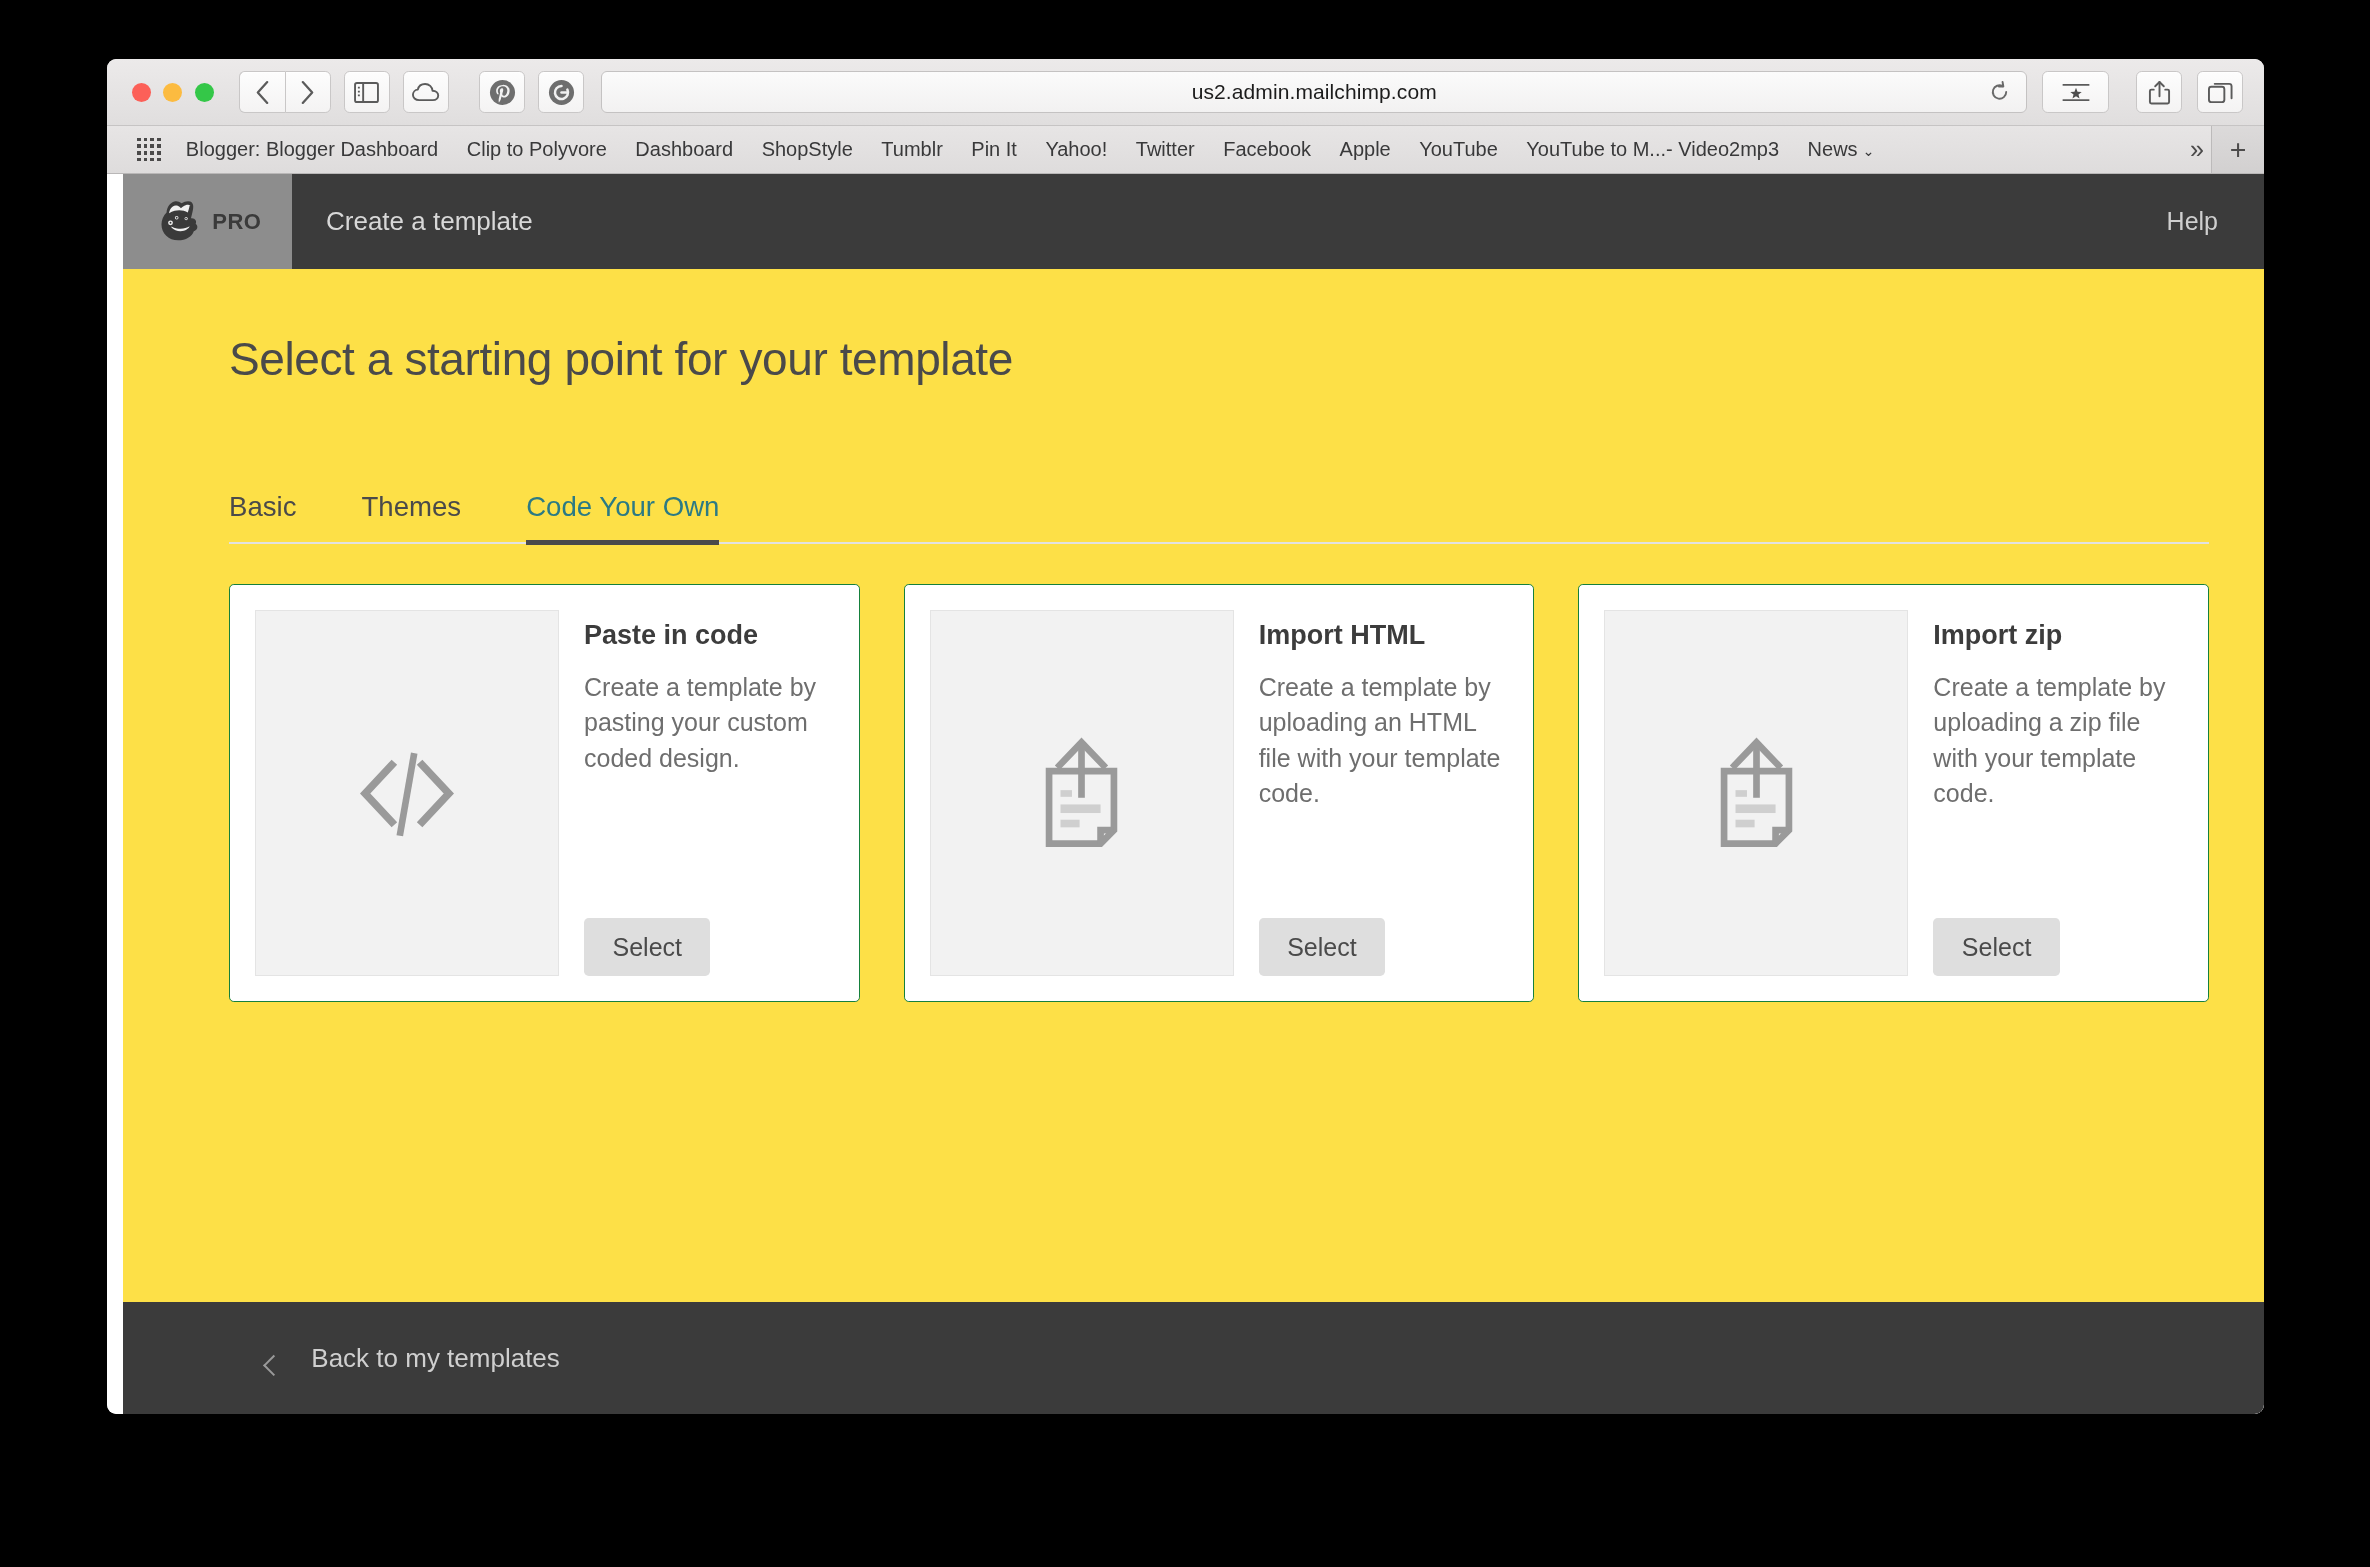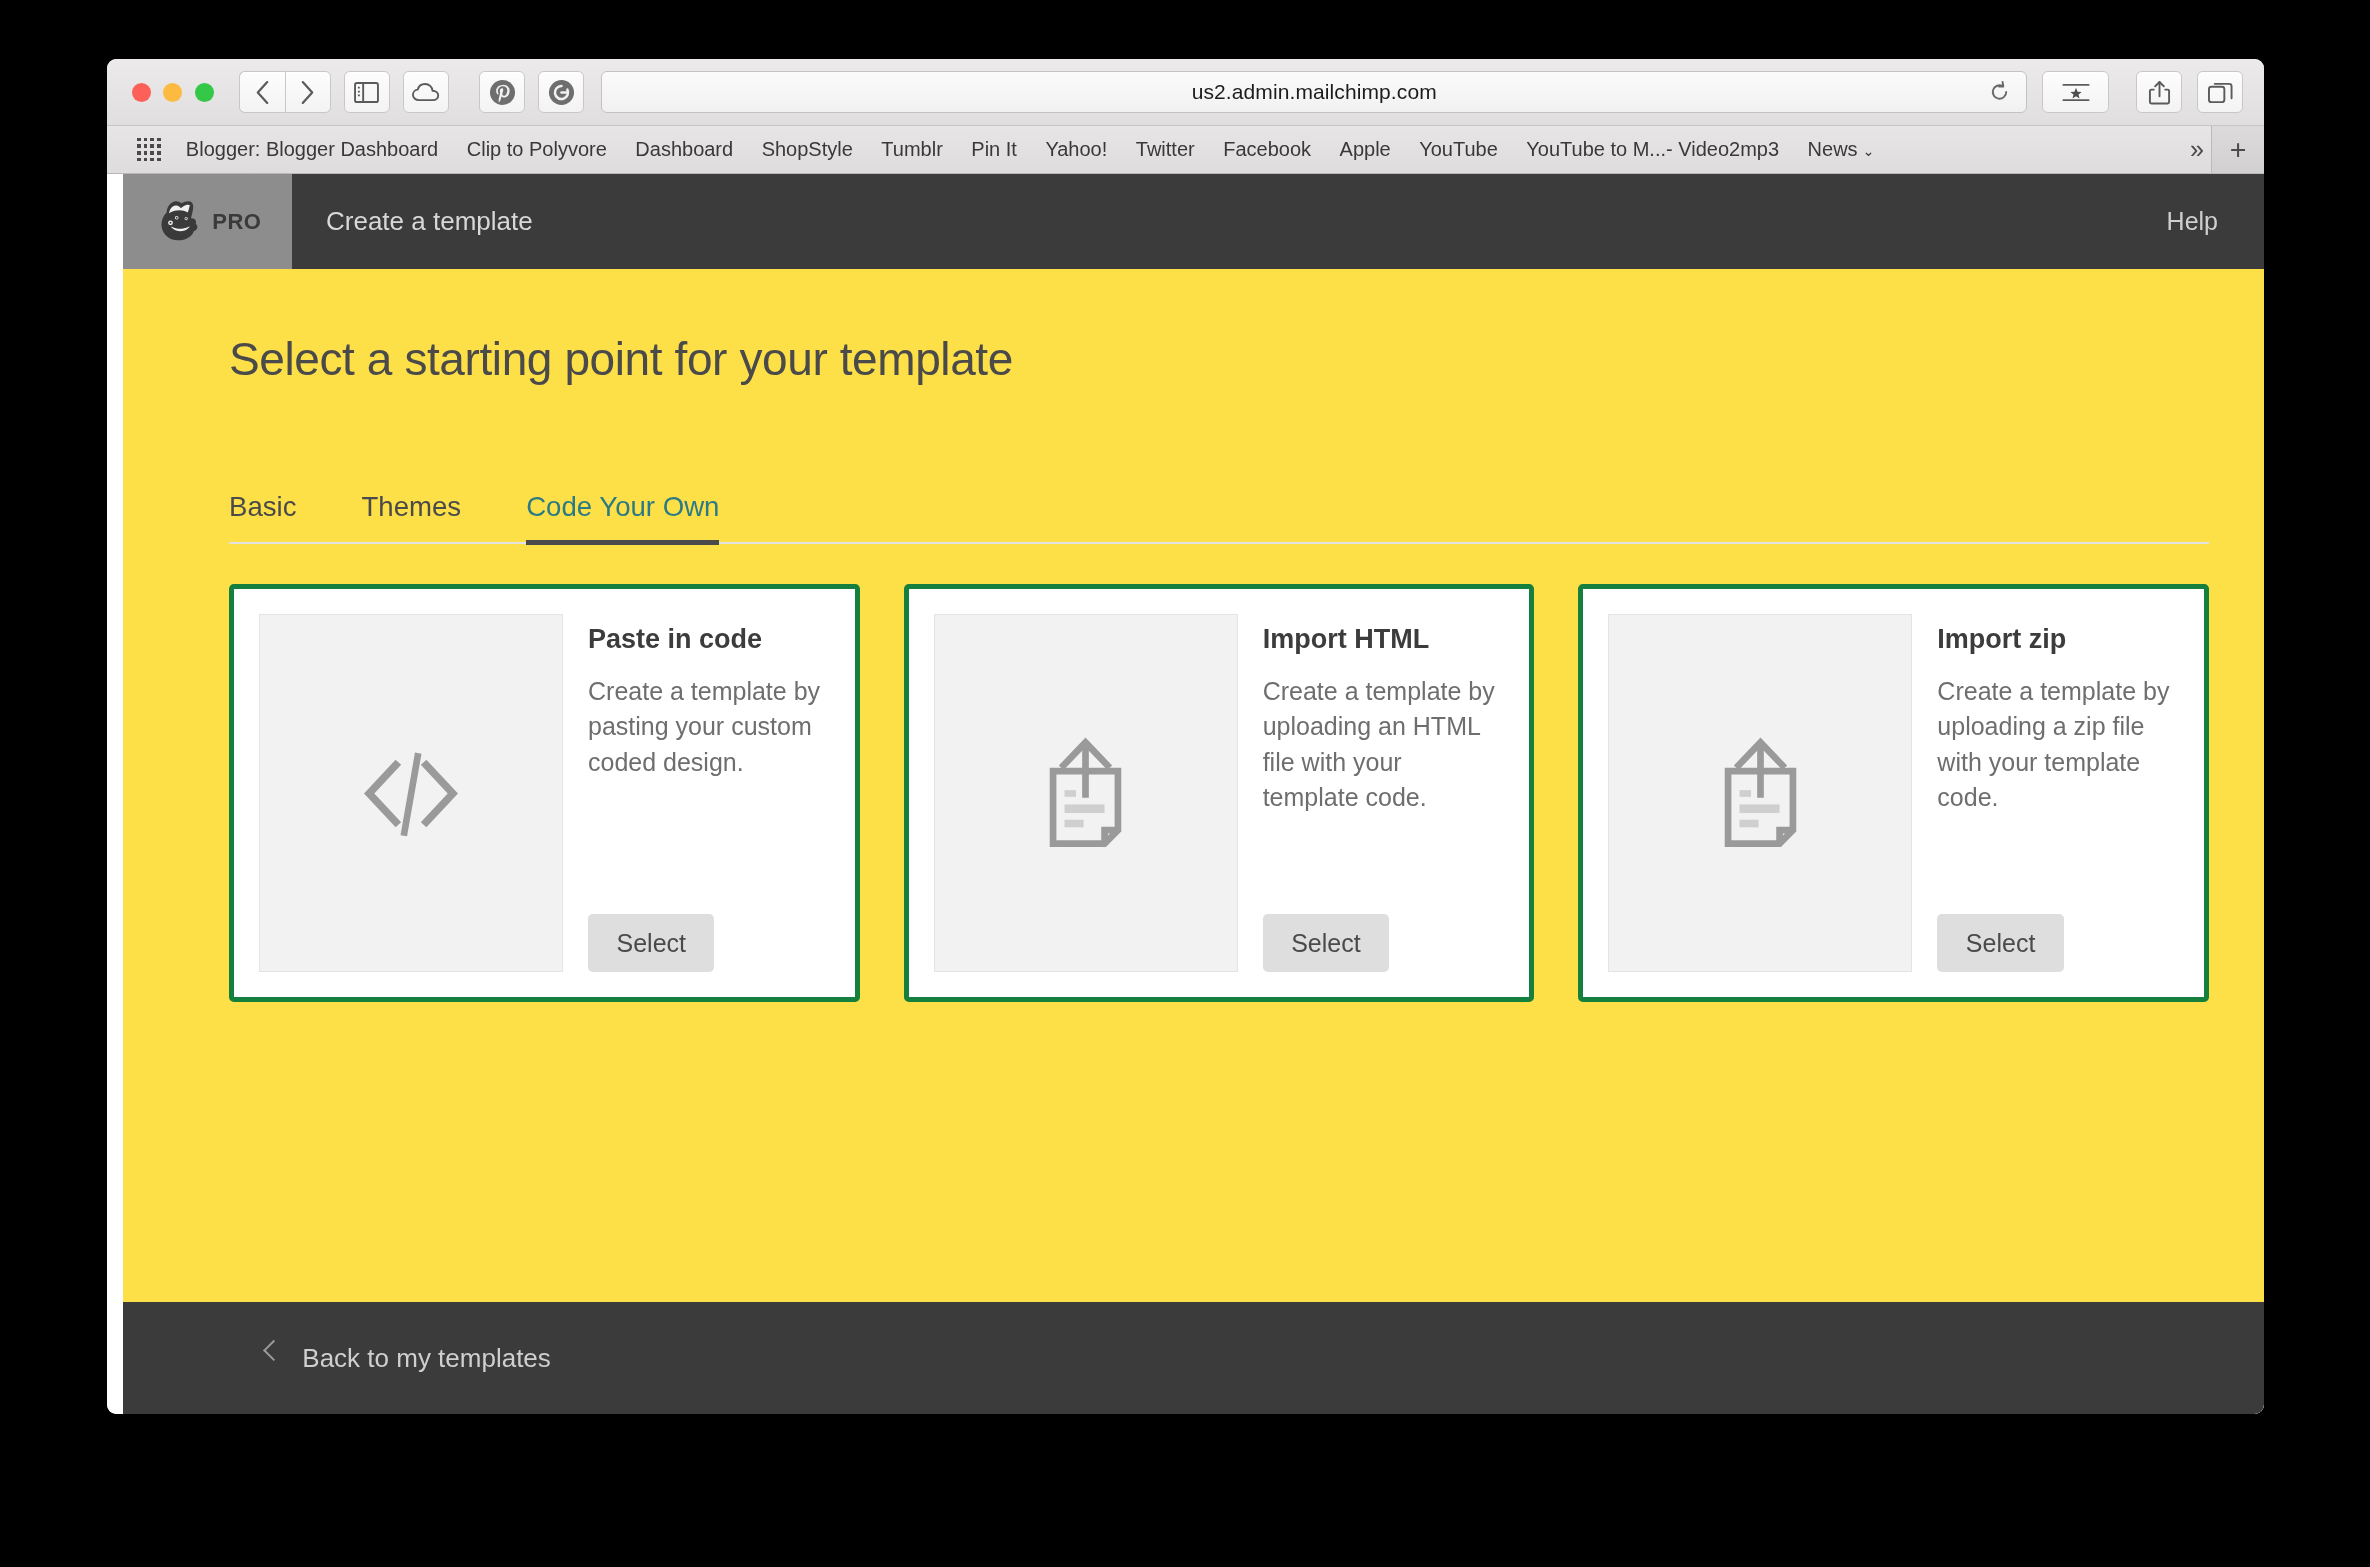--- a/index.html
+++ b/index.html
@@ -233,21 +233,21 @@
   }
 
   .cards {
     margin: 40px 0 0 51px;
     display: flex;
     gap: 44px;
     width: calc(100% - 51px);
   }
   .card {
     flex: 1;
-    border: 5px solid #15803d;
+    border: 1px solid #15803d;
     border-radius: 4.8px;
     background: #fff;
     padding: 25px;
     box-sizing: border-box;
     display: flex;
     gap: 25px;
     min-height: 418px;
   }
   .thumb {
     width: 304px;
@@ -295,22 +295,22 @@
     height: 112px;
     background: #3b3b3b;
     display: flex;
     align-items: center;
     flex-shrink: 0;
     padding-left: 143px;
     box-sizing: border-box;
   }
   .back-link {
     display: flex;
-    align-items: flex-start;
-    gap: 21px;
+    align-items: flex-end;
+    gap: 30px;
     font-size: 26px;
     color: #cfcfcf;
   }
   .chev-left {
     display: inline-block;
     width: 13.3px; height: 13.3px;
     border-left: 2.9px solid #9a9a9a;
     border-bottom: 2.9px solid #9a9a9a;
     transform: rotate(45deg);
   }

